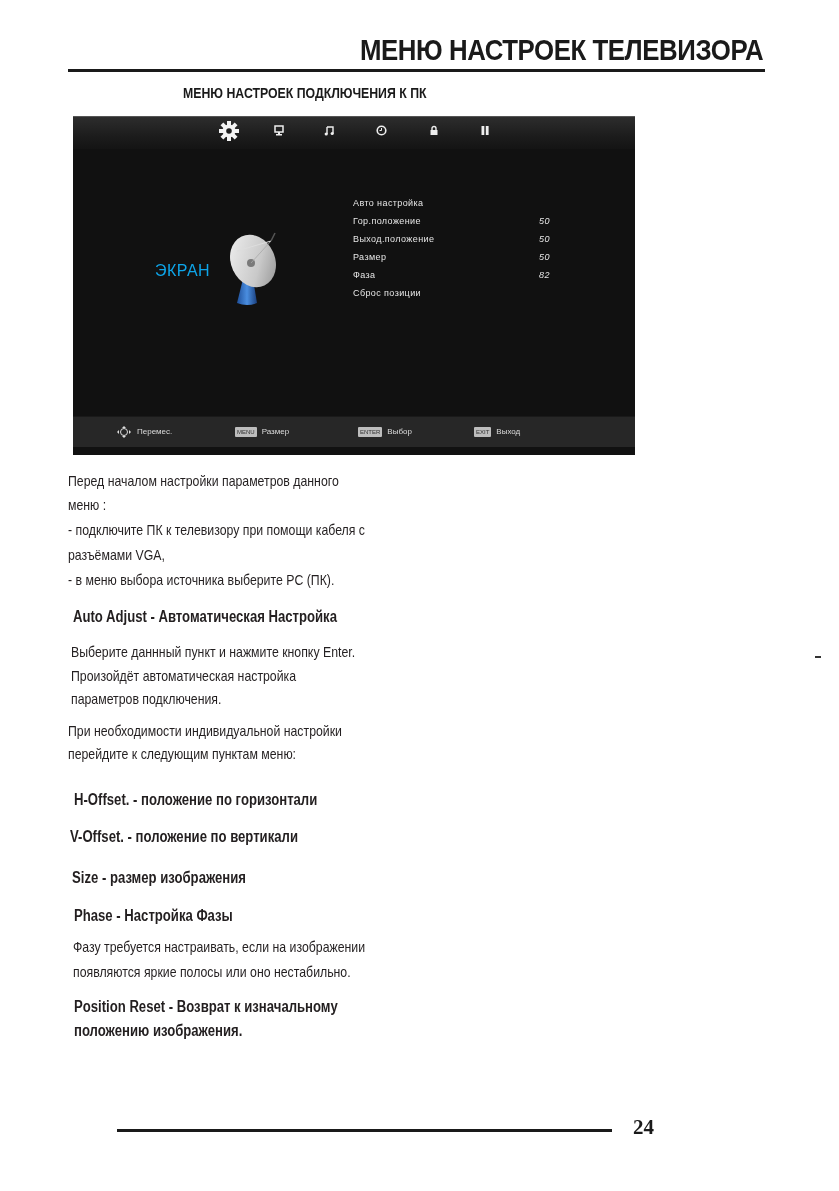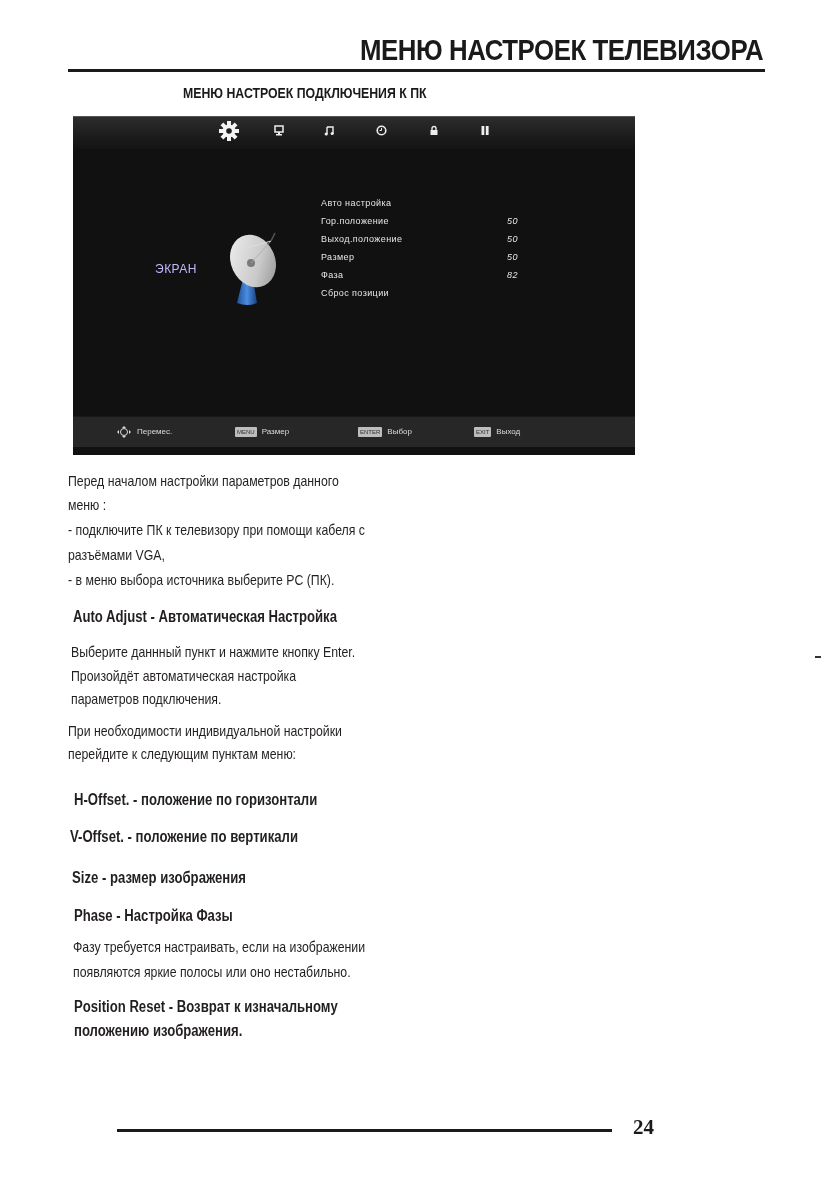--- a/index.html
+++ b/index.html
@@ -8,24 +8,24 @@
   .page-title { position: absolute; left: 360px; top: 33px; font-family: "Liberation Sans", sans-serif; font-weight: 700; font-size: 30px; letter-spacing: -0.5px; color: #1a1a1a; transform: scaleX(0.86); transform-origin: left top; white-space: nowrap; }
   .title-rule { position: absolute; left: 68px; top: 69px; width: 697px; height: 3px; background: #1a1a1a; }
   .sub-title { position: absolute; left: 183px; top: 84px; font-weight: 700; font-size: 15px; transform: scaleX(0.82); transform-origin: left top; white-space: nowrap; color: #1a1a1a; }
 
   
   .tv { position: absolute; left: 73px; top: 116px; width: 562px; height: 339px; background: #111111; overflow: hidden; }
   .tv-topbar { position: absolute; left: 0; top: 0; width: 100%; height: 32px; background: linear-gradient(#2d2d2d, #1c1c1c 60%, #141414); border-top: 1px solid #555; }
   .tv-icon { position: absolute; top: 8px; color: #f2f2f2; font-size: 12px; line-height: 14px; text-align: center; width: 16px; }
   .tv-icon.gear { top: 3px; font-size: 22px; width: 24px; line-height: 24px; }
   .tv-icon svg { display: block; margin: 0 auto; }
-  .screen-label { position: absolute; left: 82px; top: 146px; color: #c4b5fd; font-size: 12px; letter-spacing: 0.5px; }
+  .screen-label { position: absolute; left: 82px; top: 146px; color: #0ea5e9; font-size: 16px; letter-spacing: 0.5px; }
   .dish { position: absolute; left: 150px; top: 113px; width: 58px; height: 78px; }
   .menu-list { position: absolute; left: 248px; top: 78px; width: 200px; }
-  .menu-row { height: 18px; position: relative; font-size: 9px; color: #e6e6e6; letter-spacing: 0.4px; line-height: 18px; }
+  .menu-row { height: 18px; position: relative; font-size: 9px; color: #e6e6e6; letter-spacing: 0.4px; line-height: 18px; margin-left: 32px; }
   .menu-row .val { position: absolute; left: 186px; top: 0; font-size: 9px; font-style: italic; }
   .tv-bottombar { position: absolute; left: 0; bottom: 8px; width: 100%; height: 30px; background: #272727; border-top: 1px solid #1a1a1a; }
   .hint { position: absolute; top: 9px; font-size: 8px; color: #dcdcdc; white-space: nowrap; line-height: 12px; }
   .key { display: inline-block; background: #bdbdbd; color: #333; font-size: 6px; padding: 0 2px; line-height: 10px; margin-right: 5px; vertical-align: middle; border-radius: 1px; }
   .hint-label { vertical-align: middle; }
 
   
   .txt { position: absolute; font-size: 15px; line-height: 22px; color: #231f20; transform: scaleX(0.82); transform-origin: left top; white-space: nowrap; }
   .txt.bold { font-weight: 700; }
   .txt.big { font-size: 16px; }

